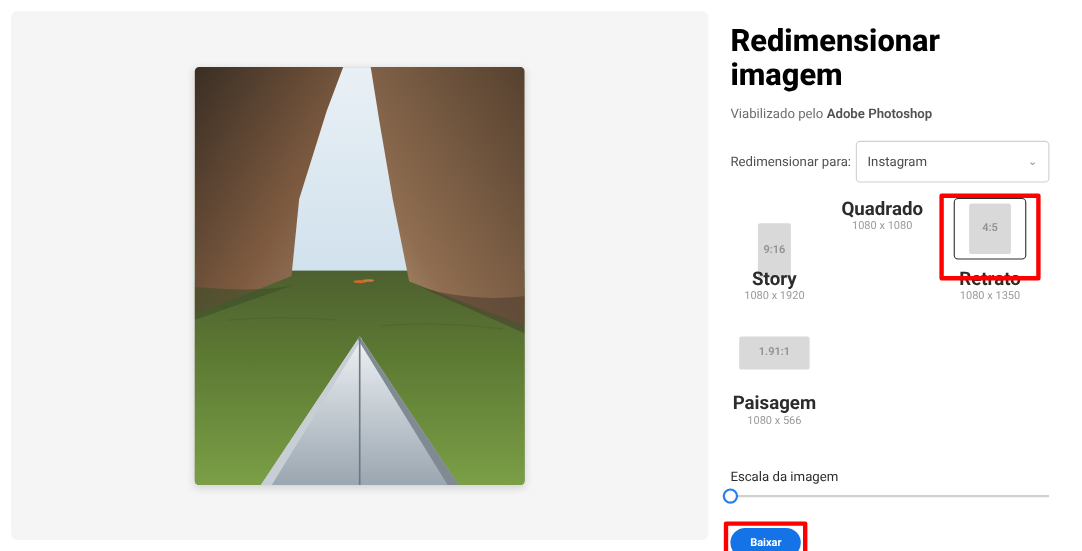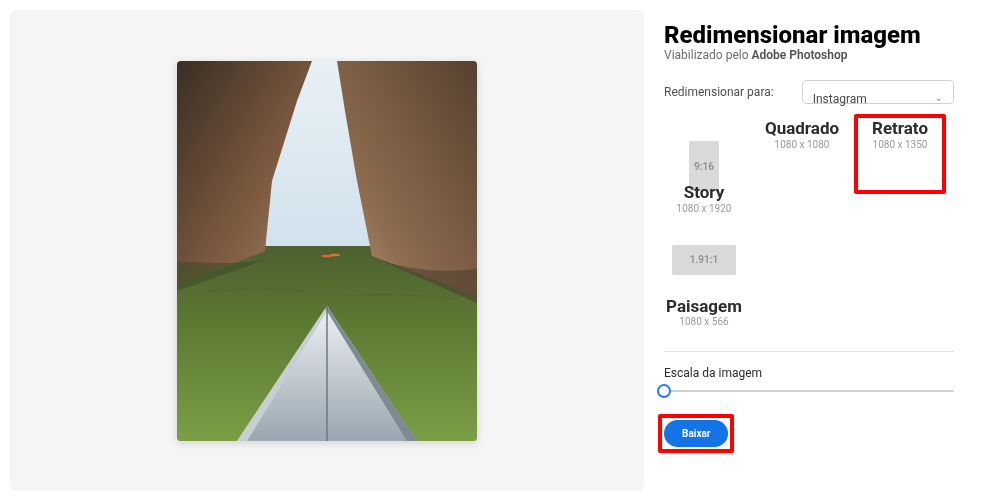--- a/index.html
+++ b/index.html
@@ -1,26 +1,26 @@
 <!DOCTYPE html>
 <html><head>
   <meta charset="utf-8">
   <style>
     * { margin: 0; padding: 0; box-sizing: border-box; font-family: -apple-system, BlinkMacSystemFont, "Segoe UI", Roboto, sans-serif; }
     body { background: #fff; width: 984px; height: 501px; overflow: hidden; display: flex; }
     .left-panel { flex: 1; background: #f5f5f5; margin: 10px; border-radius: 6px; display: flex; align-items: center; justify-content: center; position: relative; }
     .preview { width: 300px; height: 380px; border-radius: 4px; overflow: hidden; position: relative; background: linear-gradient(to bottom, #8b7355 0%, #a0826d 12%, #5a6e3a 58%, #6b8a3e 100%); box-shadow: 0 2px 8px rgba(0,0,0,0.15); }
     .preview svg { width: 100%; height: 100%; display: block; }
     .right-panel { width: 330px; padding: 22px 30px 22px 10px; display: flex; flex-direction: column; }
-    .title { font-size: 24px; font-weight: 800; line-height: 1.1; color: #000; margin-bottom: 0; }
+    .title { font-size: 28px; font-weight: 800; line-height: 1.1; color: #000; margin-bottom: 12px; }
     .subtitle { font-size: 12px; color: #6e6e6e; margin-bottom: 18px; }
     .subtitle .brand { font-weight: 600; color: #505050; }
-    .dropdown-row { display: flex; align-items: center; gap: 28px; margin-bottom: 14px; }
+    .dropdown-row { display: flex; align-items: center; gap: 4px; margin-bottom: 14px; }
     .dropdown-label { font-size: 12px; color: #505050; }
-    .dropdown { flex: 1; border: 1px solid #d0d0d0; border-radius: 4px; height: 19px; display: flex; align-items: flex-start; justify-content: space-between; padding: 11px 10px; font-size: 12px; color: #4b4b4b; background: #fff; cursor: pointer; }
+    .dropdown { flex: 1; border: 1px solid #d0d0d0; border-radius: 4px; height: 38px; display: flex; align-items: center; justify-content: space-between; padding: 0 10px; font-size: 12px; color: #4b4b4b; background: #fff; cursor: pointer; }
     .dropdown .chev { font-size: 10px; color: #8e8e8e; }
     .options-grid { display: flex; flex-wrap: wrap; gap: 18px; margin-bottom: 18px; }
     .option { display: flex; flex-direction: column; align-items: center; width: 80px; cursor: pointer; }
     .thumb-wrap { width: 66px; height: 56px; border: 1.5px solid transparent; border-radius: 4px; display: flex; align-items: center; justify-content: center; margin-bottom: 8px; }
     .option.selected .thumb-wrap { border-color: #2c2c2c; }
     .thumb { background: #d9d9d9; display: flex; align-items: center; justify-content: center; font-size: 10px; color: #909090; font-weight: 600; }
     .t-story   { width: 30px; height: 50px; border-radius: 2px; margin-top: 40px; }
     .t-square  { width: 42px; height: 42px; border-radius: 2px; }
     .t-portrait{ width: 38px; height: 46px; border-radius: 2px; }
     .t-land    { width: 66px; height: 30px; border-radius: 2px; }
@@ -109,20 +109,23 @@
       <div class="opt-label">Story</div>
       <div class="opt-dim">1080 x 1920</div>
     </div>
 
     <div class="option">
       <div class="opt-label">Quadrado</div>
       <div class="opt-dim">1080 x 1080</div>
     </div>
 
     <div class="option selected highlight">
+      <div class="thumb-wrap">
+        <div class="thumb t-portrait">4:5</div>
+      </div>
       <div class="opt-label">Retrato</div>
       <div class="opt-dim">1080 x 1350</div>
     </div>
 
     <div class="option">
       <div class="thumb-wrap">
         <div class="thumb t-land">1.91:1</div>
       </div>
       <div class="opt-label">Paisagem</div>
       <div class="opt-dim">1080 x 566</div>

